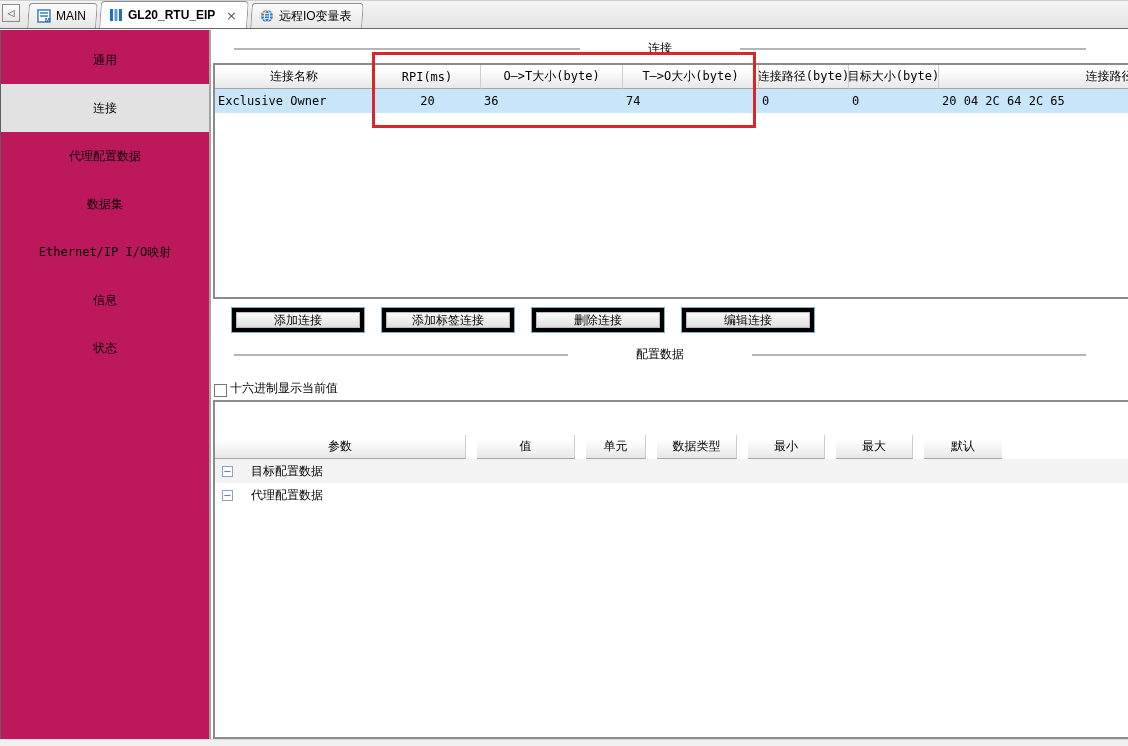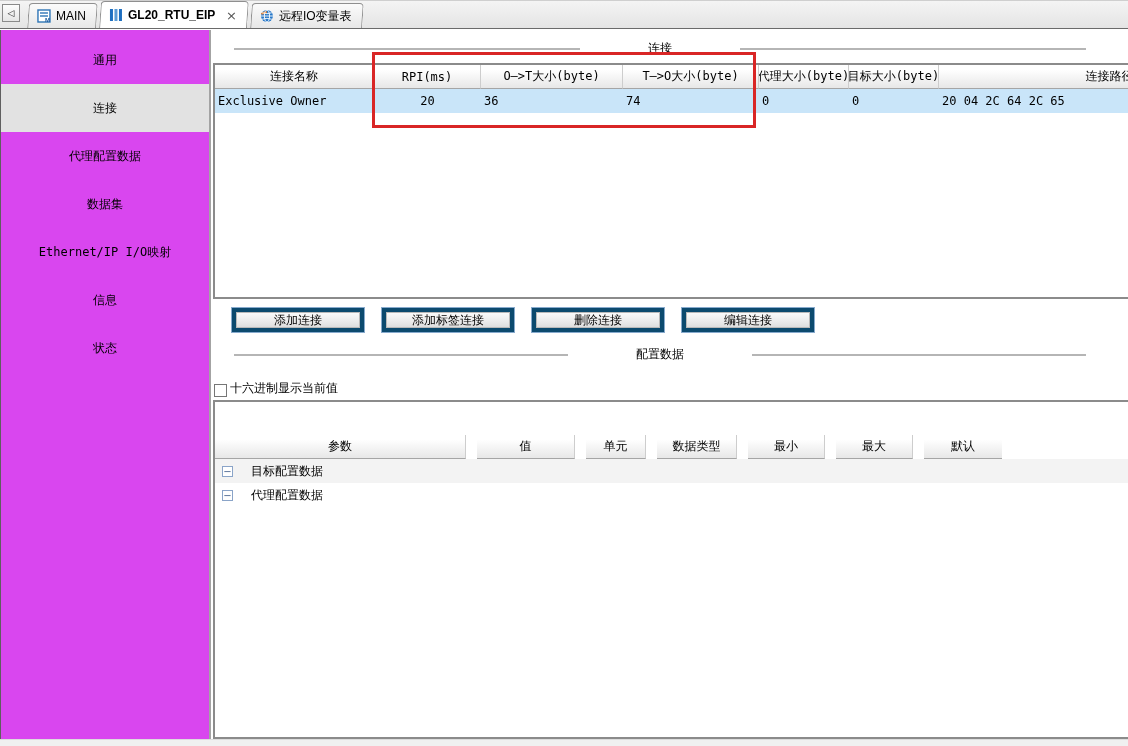--- a/index.html
+++ b/index.html
@@ -41,21 +41,21 @@
   }
   .tab .close {
     color:#555; font-weight:normal; font-size:13px; margin-left:6px;
     font-family:"DejaVu Sans",sans-serif;
   }
   .tabicon { width:14px; height:14px; display:inline-block; }
 
   
   .sidebar {
     position:absolute; left:0; top:30px; width:211px; height:709px;
-    background:#d946ef;
+    background:#be185d;
     border-left:1px solid #5f5f5f;
     border-right:2px solid #a3a3a3;
   }
   .side-item {
     height:48px; display:flex; align-items:center; justify-content:center;
     cursor:default;
   }
   .side-item.selected { background:#e2e2e2; }
   .sidebar .pad-top { height:6px; }
 
@@ -81,21 +81,21 @@
     display:flex; align-items:center; padding-left:3px;
     overflow:hidden; white-space:nowrap;
   }
   .t1 .grid-head, .t1 .grid-row { grid-template-columns:159px 107px 142px 136px 90px 90px 1fr; }
   .t2 .grid-head, .t2 .grid-row { grid-template-columns:251px 98px 60px 80px 77px 77px 78px 1fr;gap:11px; }
   .row-selected { background:#c9e5f9; }
   .cell.center { justify-content:center; padding-left:0; }
 
   
   .btn-outer {
-    position:absolute; height:26px; border:1px solid #87aacd; background:#0c4a6e; padding:4px;
+    position:absolute; height:26px; border:1px solid #87aacd; background:#000000; padding:4px;
   }
   .btn-inner {
     width:100%; height:100%;
     border:1px solid #b9b9b9;
     background:linear-gradient(#fafafa,#e8e8e8 70%,#dedede);
     display:flex; align-items:center; justify-content:center;
     white-space:nowrap;
   }
 
   
@@ -206,21 +206,21 @@
     <span class="gt-label">连接</span>
     <div class="line"></div>
   </div>
 
   <div class="tbl t1" style="top:33px; height:236px;">
     <div class="grid-head">
       <div class="hcell">连接名称</div>
       <div class="hcell">RPI(ms)</div>
       <div class="hcell">O—&gt;T大小(byte)</div>
       <div class="hcell">T—&gt;O大小(byte)</div>
-      <div class="hcell">代理大小(byte)</div>
+      <div class="hcell">连接路径(byte)</div>
       <div class="hcell">目标大小(byte)</div>
       <div class="hcell">连接路径</div>
     </div>
     <div class="grid-row row-selected">
       <div class="cell">Exclusive Owner</div>
       <div class="cell center">20</div>
       <div class="cell">36</div>
       <div class="cell">74</div>
       <div class="cell">0</div>
       <div class="cell">0</div>

